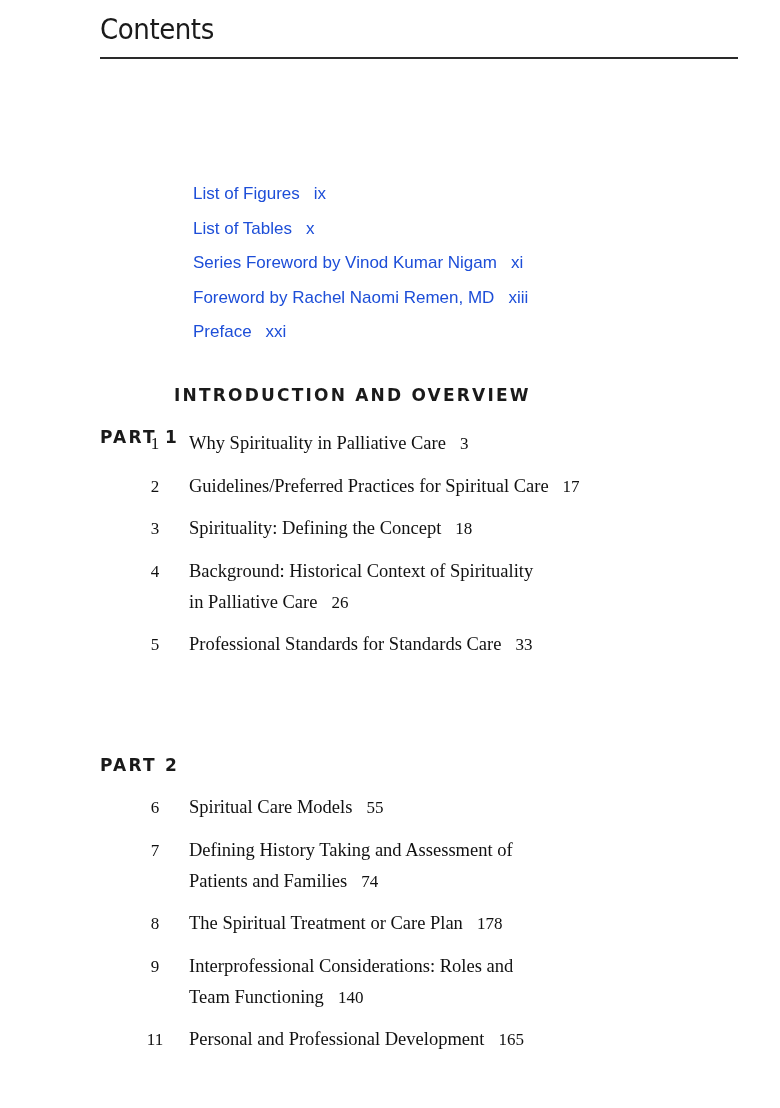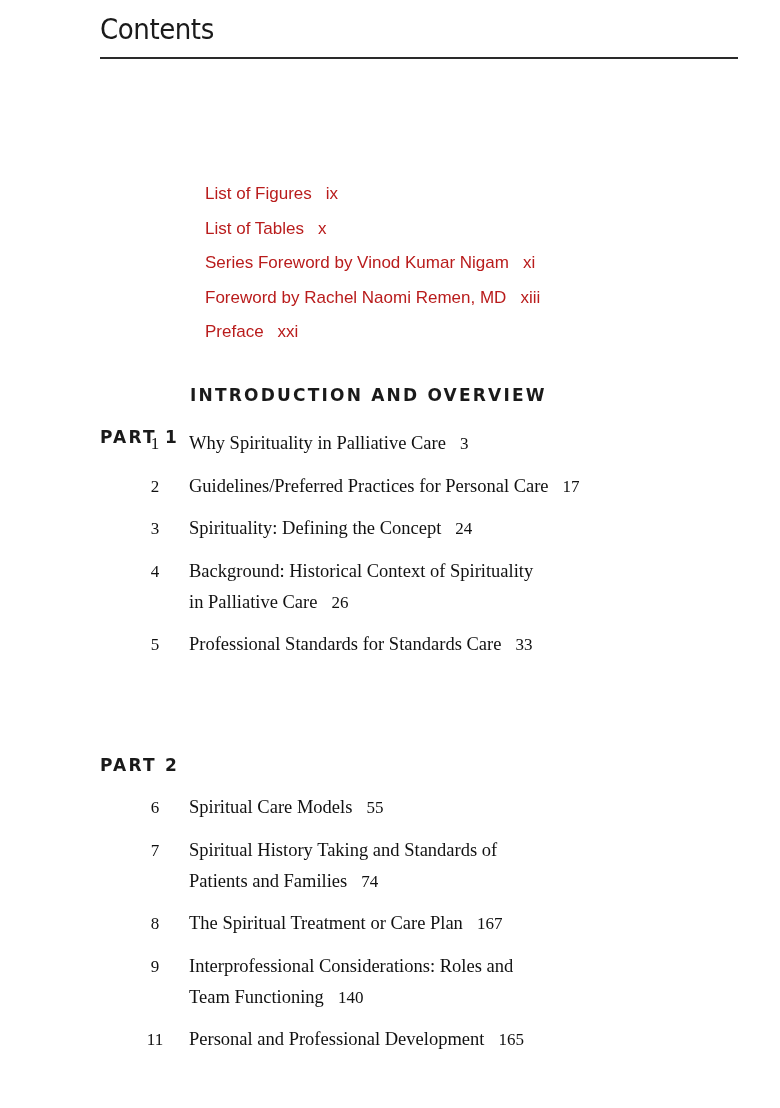--- a/index.html
+++ b/index.html
@@ -26,46 +26,46 @@
     .title-rule {
       position: absolute;
       left: 100px;
       top: 57px;
       width: 638px;
       height: 2px;
       background: #2a2a2a;
     }
     .front-matter {
       position: absolute;
-      left: 205px;
+      left: 193px;
       top: 180px;
       font-family: "Liberation Sans", sans-serif;
       font-size: 17px;
-      color: #b91c1c;
+      color: #1d4ed8;
     }
     .fm-item {
       height: 34.6px;
       line-height: 28px;
       white-space: nowrap;
     }
     .fm-page { margin-left: 14px; }
 
     .part {
       position: absolute;
       left: 100px;
       font-family: "DejaVu Sans", sans-serif;
       font-weight: bold;
       font-size: 17px;
       letter-spacing: 2.2px;
       color: #1a1a1a;
     }
     .part-label { position: absolute; left: 0; top: 0; white-space: nowrap; }
     .part-title {
       position: absolute;
-      left: 90px;
+      left: 74px;
       top: 0;
       white-space: nowrap;
       line-height: 36px;
     }
     .part-label { line-height: 36px; margin-top: 42px; }
 
     .chapters {
       position: absolute;
       left: 140px;
       font-family: "Liberation Serif", serif;
@@ -120,25 +120,25 @@
   </div>
 </div>
 
 <div class="chapters" style="top:428px;">
   <div class="chapter">
     <span class="ch-num">1</span>
     <span>Why Spirituality in Palliative Care</span><span class="ch-page">3</span>
   </div>
   <div class="chapter">
     <span class="ch-num">2</span>
-    <span>Guidelines/Preferred Practices for Personal Care</span><span class="ch-page">17</span>
+    <span>Guidelines/Preferred Practices for Spiritual Care</span><span class="ch-page">17</span>
   </div>
   <div class="chapter">
     <span class="ch-num">3</span>
-    <span>Spirituality: Defining the Concept</span><span class="ch-page">24</span>
+    <span>Spirituality: Defining the Concept</span><span class="ch-page">18</span>
   </div>
   <div class="chapter">
     <span class="ch-num">4</span>
     <div>Background: Historical Context of Spirituality</div>
     <div><span>in Palliative Care</span><span class="ch-page">26</span></div>
   </div>
   <div class="chapter">
     <span class="ch-num">5</span>
     <span>Professional Standards for Standards Care</span><span class="ch-page">33</span>
   </div>
@@ -150,26 +150,26 @@
   </div>
 </div>
 
 <div class="chapters" style="top:792px;">
   <div class="chapter">
     <span class="ch-num">6</span>
     <span>Spiritual Care Models</span><span class="ch-page">55</span>
   </div>
   <div class="chapter">
     <span class="ch-num">7</span>
-    <div>Spiritual History Taking and Standards of</div>
+    <div>Defining History Taking and Assessment of</div>
     <div><span>Patients and Families</span><span class="ch-page">74</span></div>
   </div>
   <div class="chapter">
     <span class="ch-num">8</span>
-    <span>The Spiritual Treatment or Care Plan</span><span class="ch-page">167</span>
+    <span>The Spiritual Treatment or Care Plan</span><span class="ch-page">178</span>
   </div>
   <div class="chapter">
     <span class="ch-num">9</span>
     <div>Interprofessional Considerations: Roles and</div>
     <div><span>Team Functioning</span><span class="ch-page">140</span></div>
   </div>
   <div class="chapter">
     <span class="ch-num">11</span>
     <span>Personal and Professional Development</span><span class="ch-page">165</span>
   </div>

